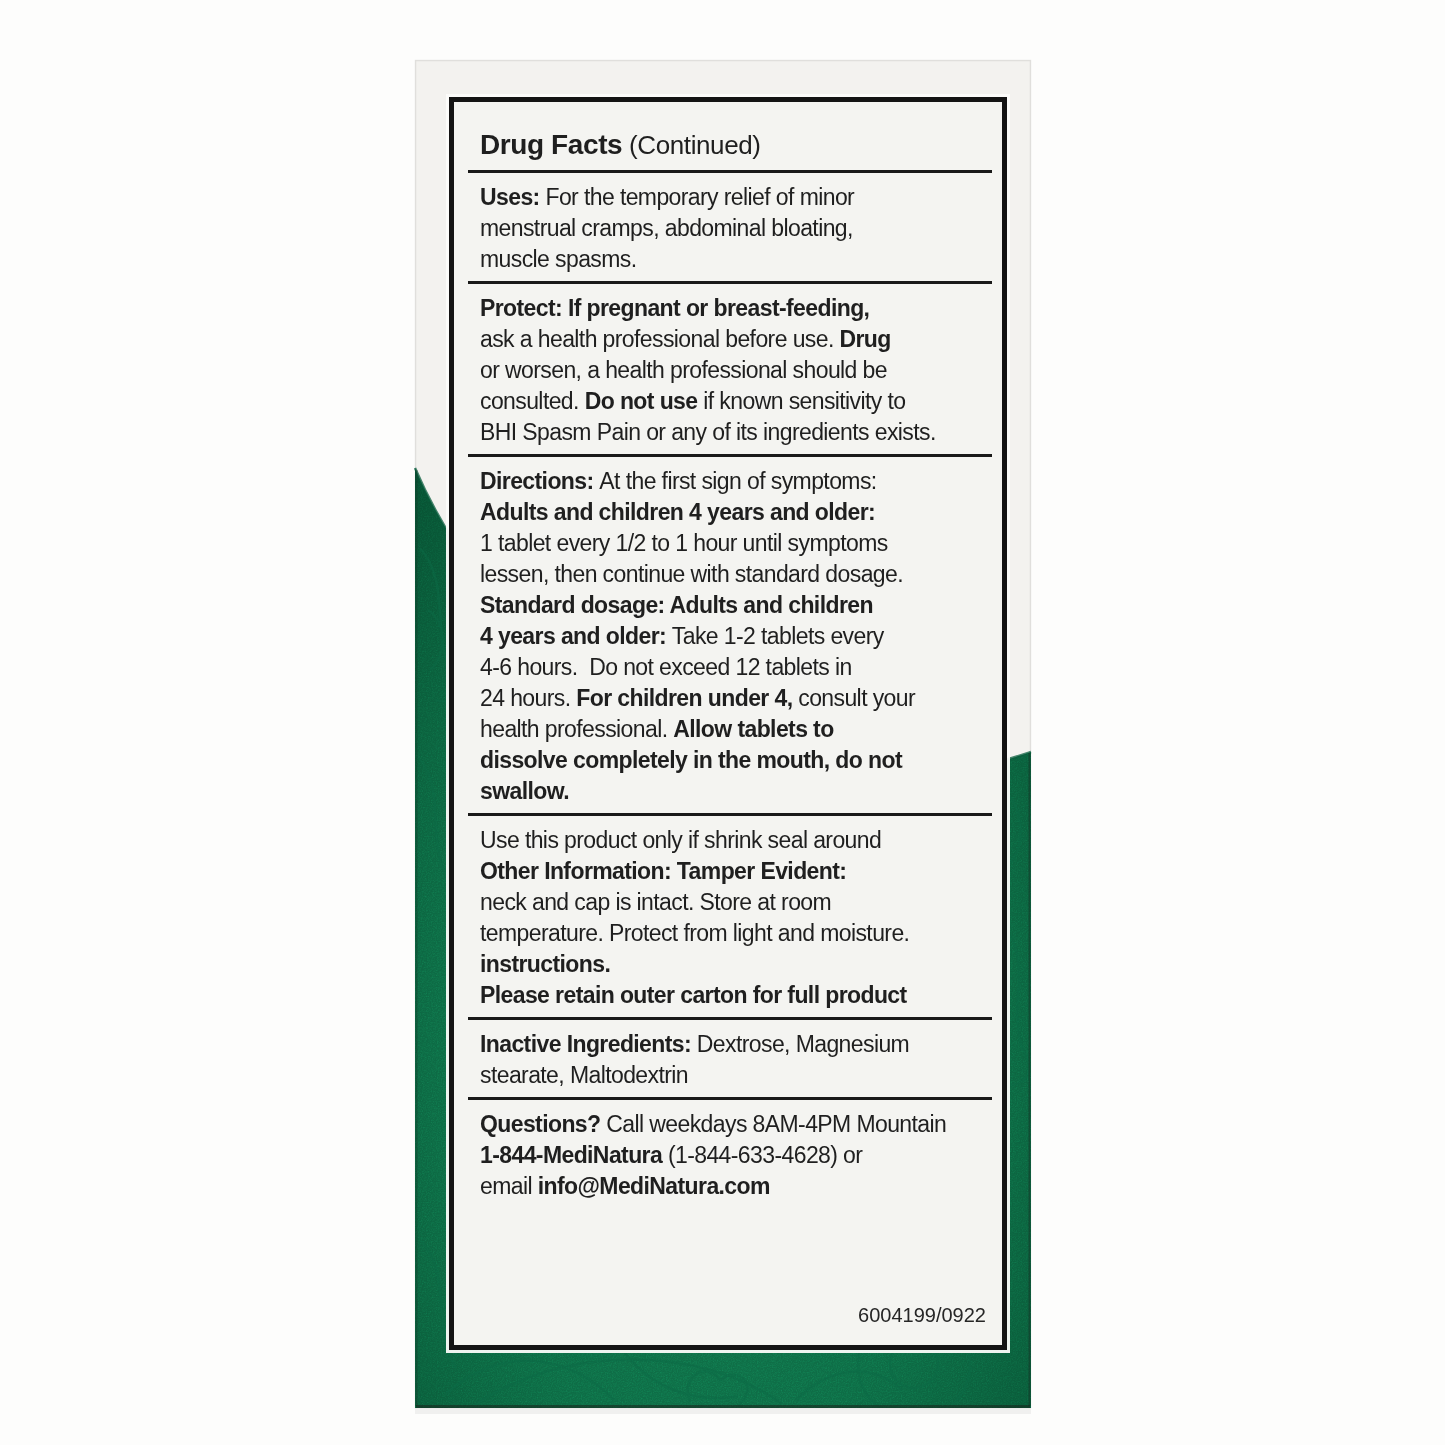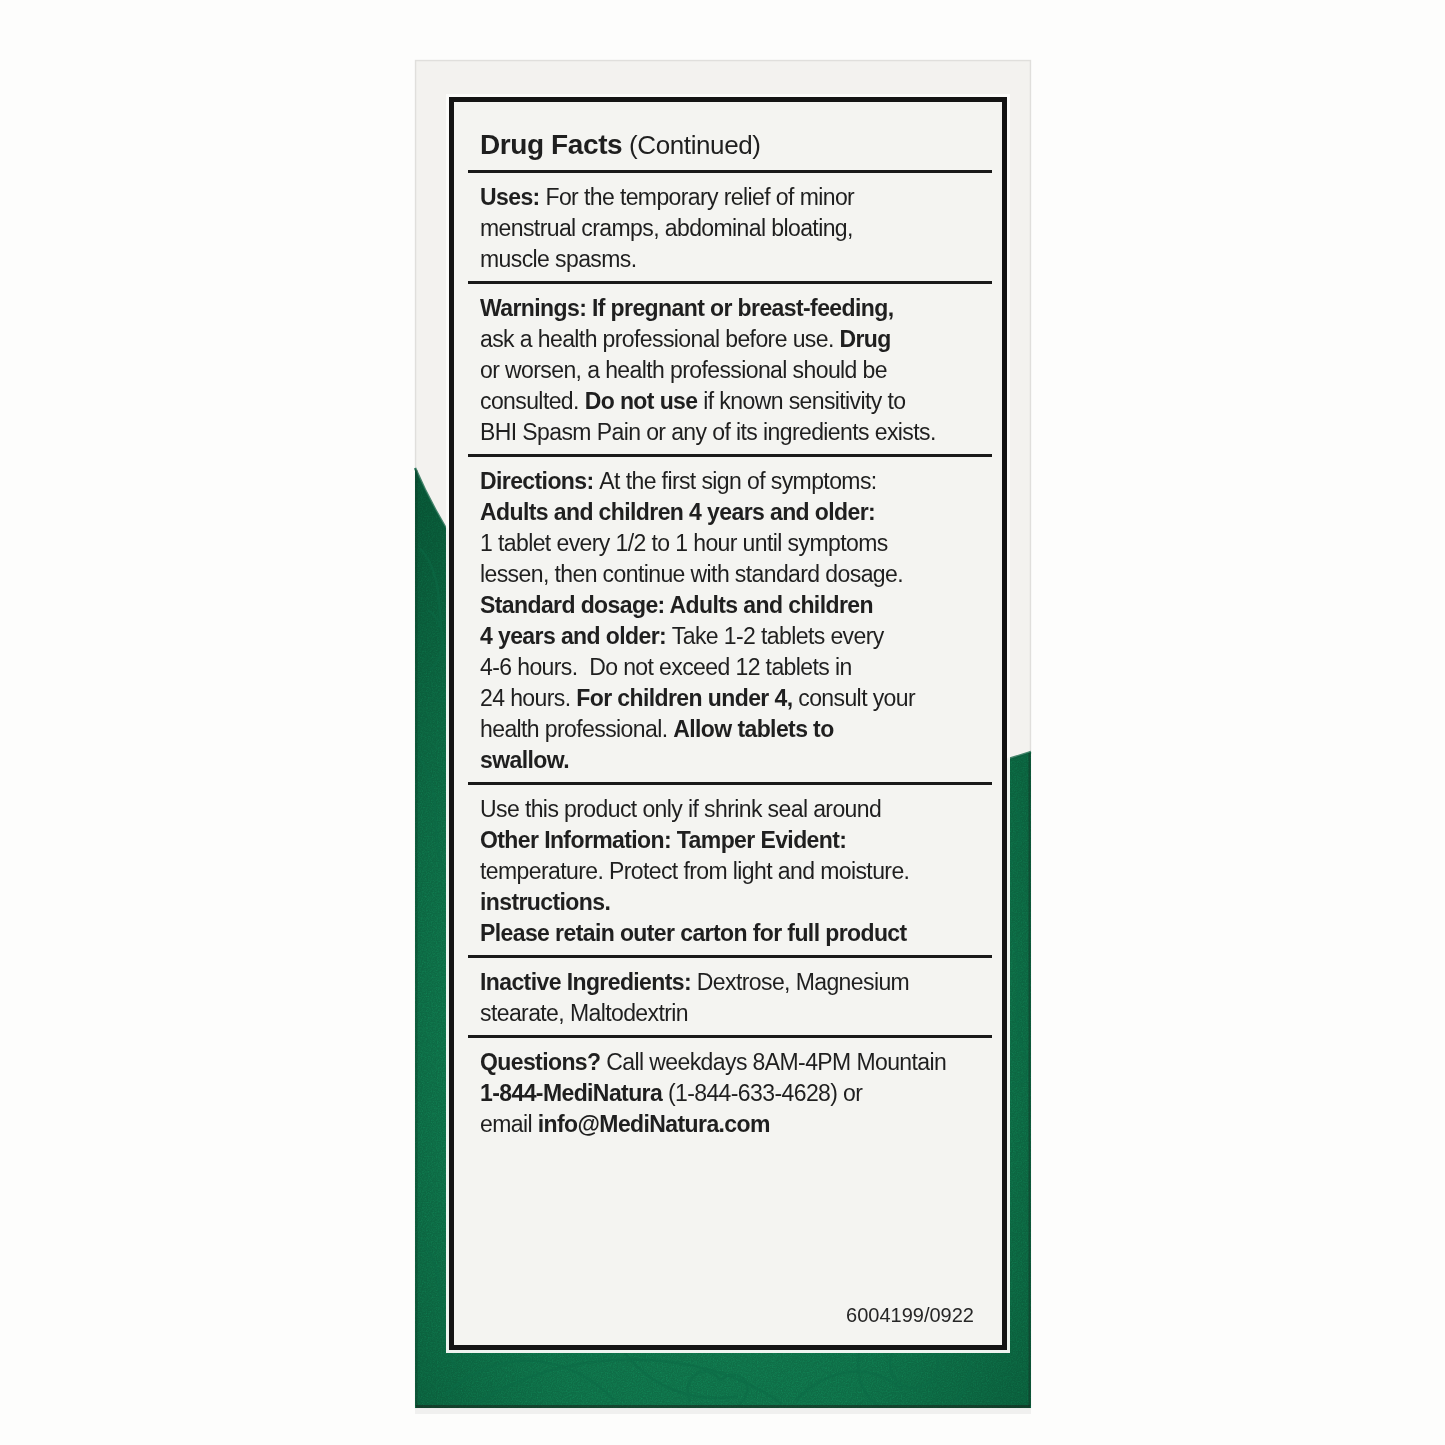--- a/index.html
+++ b/index.html
@@ -20,21 +20,21 @@
     color:#1f1f1f;font-size:23px;line-height:31px;letter-spacing:-0.6px;
     white-space:nowrap;
   }
   .section{margin:0;}
   .heading{font-size:26px;line-height:38px;letter-spacing:-0.4px;margin-bottom:6px;}
   .heading .b{font-size:28px;}
   .b{font-weight:bold;}
   .r{font-weight:normal;}
   .rule{height:3px;background:#191919;margin:6px -2px 9px -12px;}
   .code{
-    position:absolute;right:28px;bottom:14px;
+    position:absolute;right:16px;bottom:14px;
     font-size:20px;letter-spacing:0;color:#262626;
   }
 </style>
 </head>
 <body>
 
 <div class="photo">
 
   <svg class="art" width="1445" height="1445" viewBox="0 0 1445 1445">
     <defs>
@@ -91,43 +91,45 @@
             <div class="line"><span class="b">Drug Facts</span><span class="r"> (Continued)</span></div>
           </div>
           <div class="rule"></div>
           <div class="section">
             <div class="line"><span class="b">Uses: </span><span class="r">For the temporary relief of minor</span></div>
             <div class="line"><span class="r">menstrual cramps, abdominal bloating,</span></div>
             <div class="line"><span class="r">muscle spasms.</span></div>
           </div>
           <div class="rule"></div>
           <div class="section">
-            <div class="line"><span class="b">Warnings: If pregnant or breast-feeding,</span></div>
+            <div class="line"><span class="b">Protect: If pregnant or breast-feeding,</span></div>
             <div class="line"><span class="r">ask a health professional before use. </span><span class="b">Drug</span></div>
             <div class="line"><span class="r">or worsen, a health professional should be</span></div>
             <div class="line"><span class="r">consulted. </span><span class="b">Do not use </span><span class="r">if known sensitivity to</span></div>
             <div class="line"><span class="r">BHI Spasm Pain or any of its ingredients exists.</span></div>
           </div>
           <div class="rule"></div>
           <div class="section">
             <div class="line"><span class="b">Directions: </span><span class="r">At the first sign of symptoms:</span></div>
             <div class="line"><span class="b">Adults and children 4 years and older:</span></div>
             <div class="line"><span class="r">1 tablet every 1/2 to 1 hour until symptoms</span></div>
             <div class="line"><span class="r">lessen, then continue with standard dosage.</span></div>
             <div class="line"><span class="b">Standard dosage: Adults and children</span></div>
             <div class="line"><span class="b">4 years and older: </span><span class="r">Take 1-2 tablets every</span></div>
             <div class="line"><span class="r">4-6 hours.&nbsp; Do not exceed 12 tablets in</span></div>
             <div class="line"><span class="r">24 hours. </span><span class="b">For children under 4, </span><span class="r">consult your</span></div>
             <div class="line"><span class="r">health professional. </span><span class="b">Allow tablets to</span></div>
+            <div class="line"><span class="b">dissolve completely in the mouth, do not</span></div>
             <div class="line"><span class="b">swallow.</span></div>
           </div>
           <div class="rule"></div>
           <div class="section">
             <div class="line"><span class="r">Use this product only if shrink seal around</span></div>
             <div class="line"><span class="b">Other Information: Tamper Evident:</span></div>
+            <div class="line"><span class="r">neck and cap is intact. Store at room</span></div>
             <div class="line"><span class="r">temperature. Protect from light and moisture.</span></div>
             <div class="line"><span class="b">instructions.</span></div>
             <div class="line"><span class="b">Please retain outer carton for full product</span></div>
           </div>
           <div class="rule"></div>
           <div class="section">
             <div class="line"><span class="b">Inactive Ingredients: </span><span class="r">Dextrose, Magnesium</span></div>
             <div class="line"><span class="r">stearate, Maltodextrin</span></div>
           </div>
           <div class="rule"></div>

